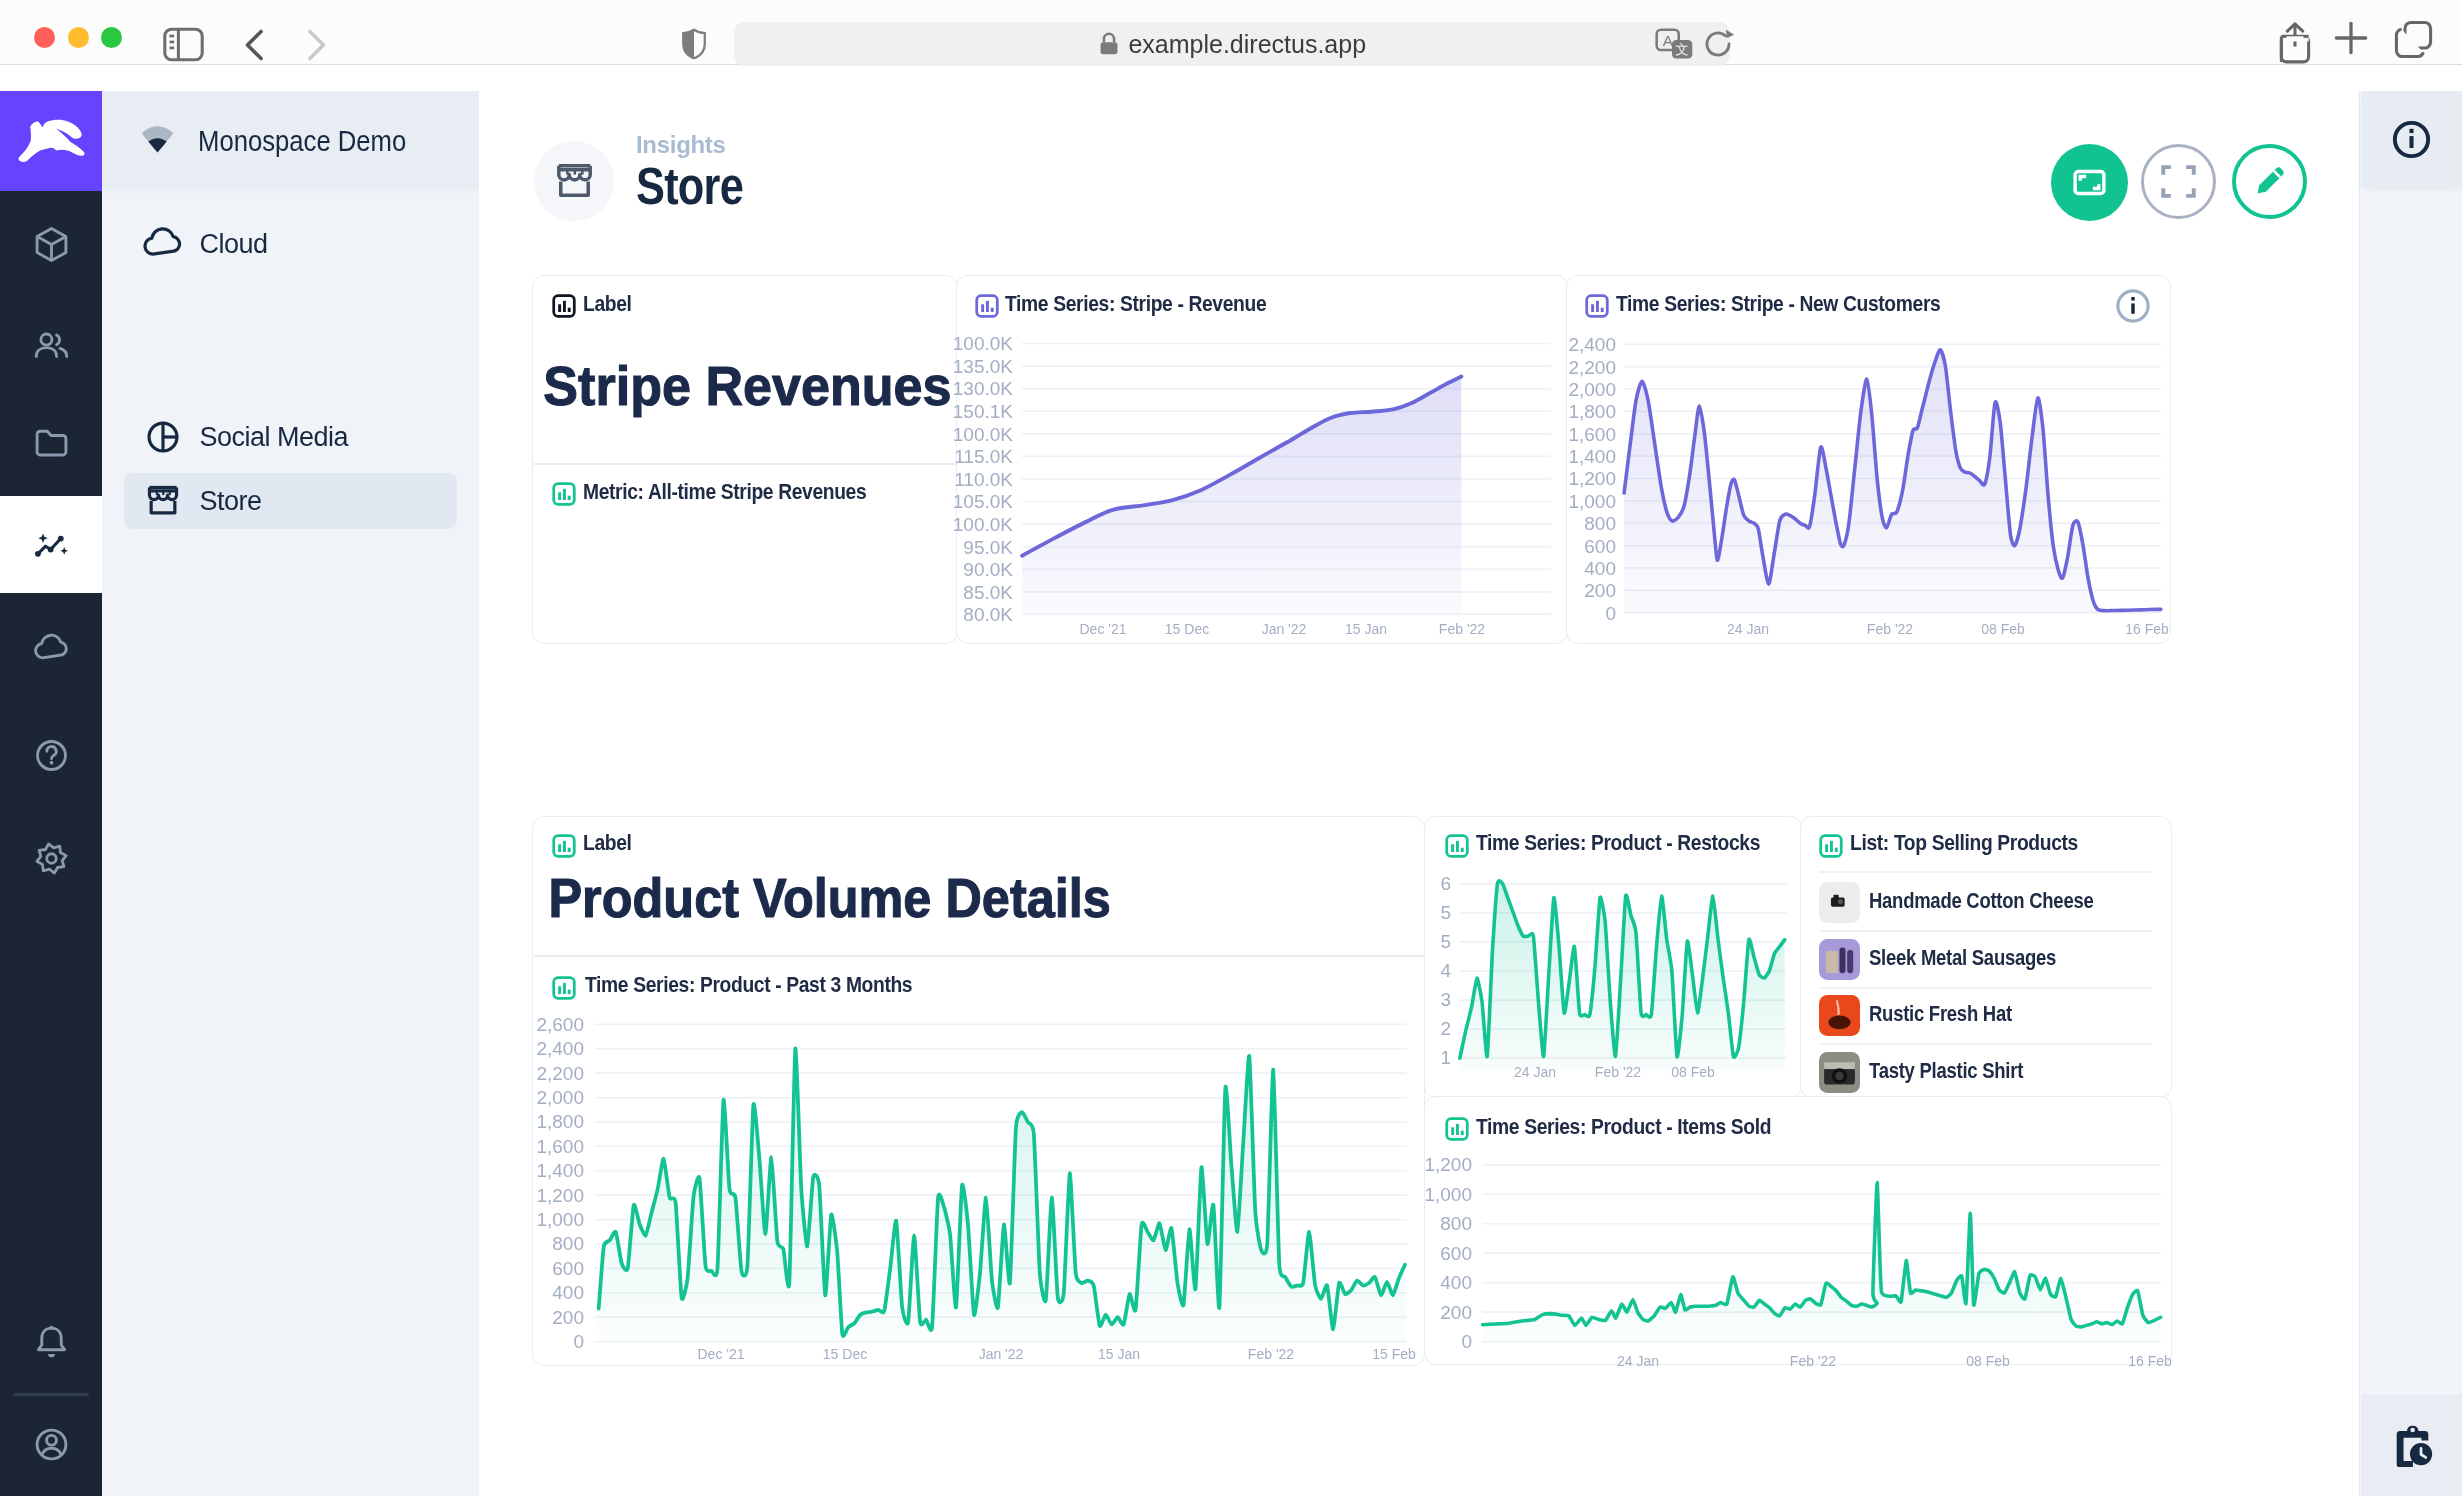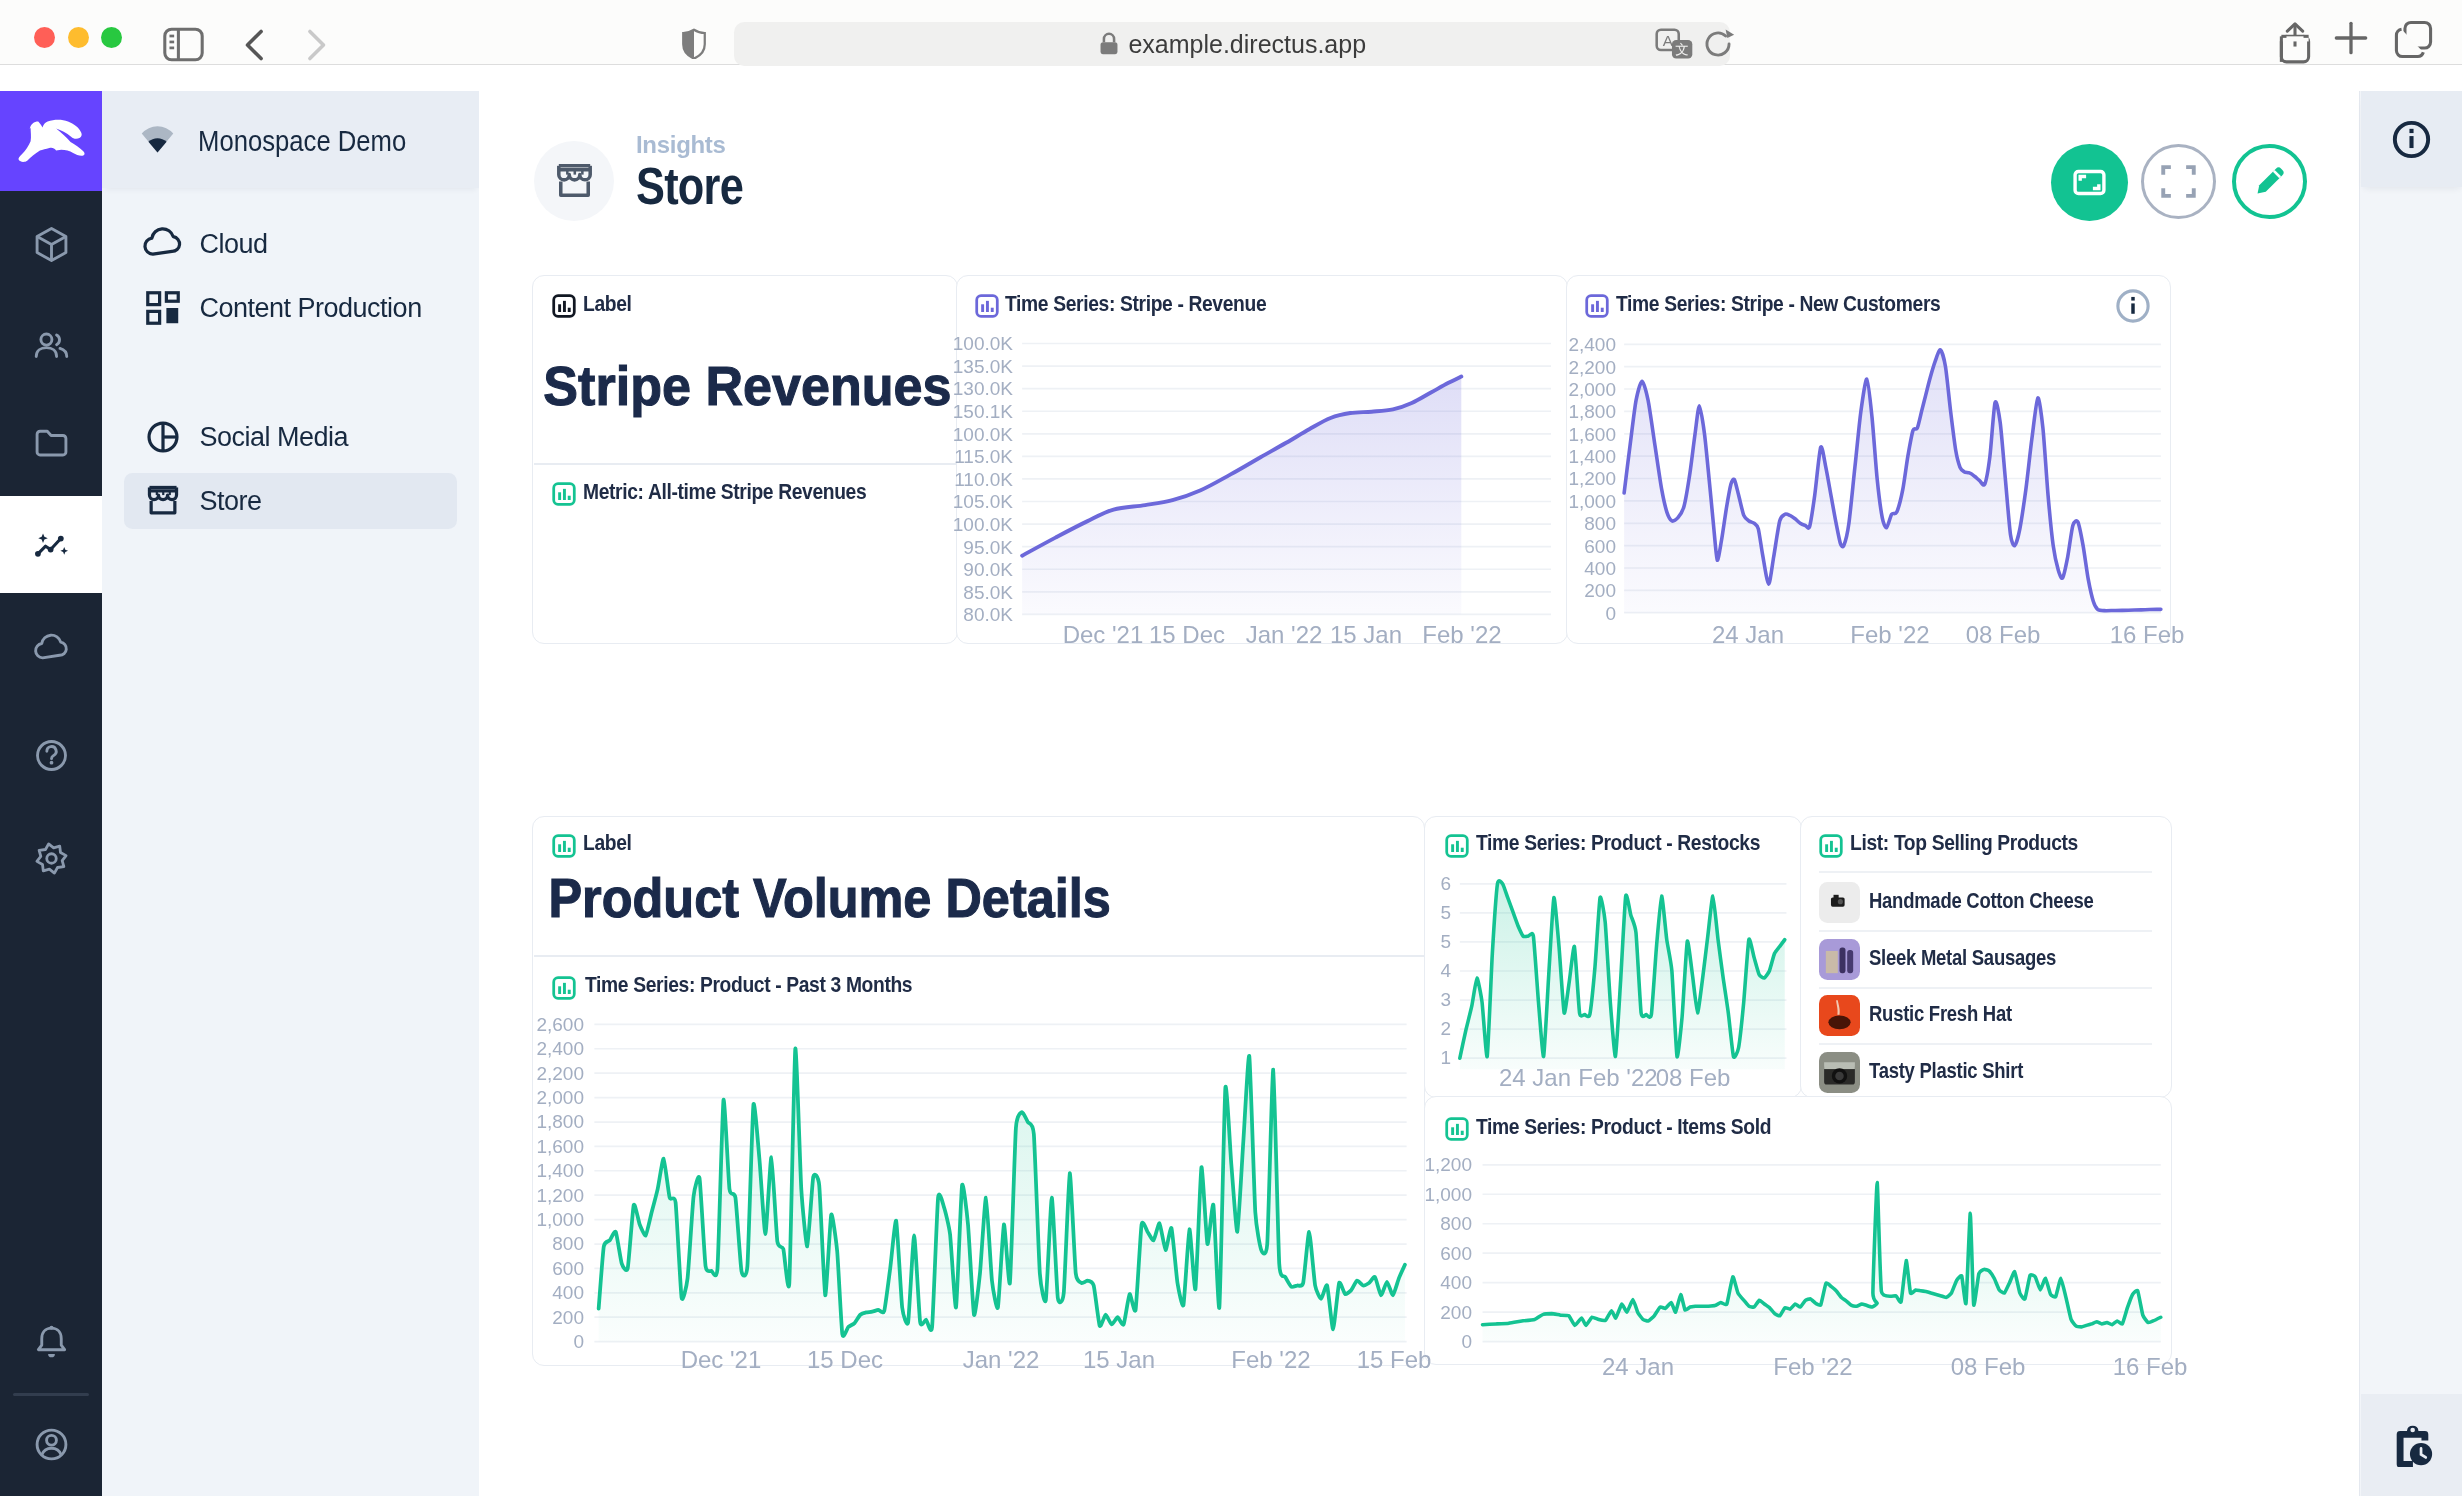--- a/index.html
+++ b/index.html
@@ -18,21 +18,21 @@
 .nav{position:absolute;left:102px;top:91px;width:377px;height:1405px;background:#f0f4f9}
 .navhead{position:absolute;left:102px;top:91px;width:377px;height:97px;background:#e8edf4;box-shadow:0 4.3px 6px -3.4px rgba(23,41,64,.07)}
 .navitem{position:absolute;left:102px;width:377px;height:64px;display:flex;align-items:center;color:#172940;font-size:27px;font-weight:500;letter-spacing:-0.5px}
 .navitem .nico{width:44px;margin-left:39px;margin-right:14.5px;display:flex;justify-content:center}
 .navactivebg{position:absolute;left:124px;top:473px;width:333px;height:56px;background:#e2e8f1;border-radius:8.5px}
 
 .main{position:absolute;left:479px;top:91px;width:1880px;height:1405px;background:#fff}
 .card{position:absolute;background:#fff;border:1.7px solid #e8ecf2;border-radius:12px}
 .ptitle{position:absolute;font-size:22px;font-weight:700;color:#202c46;white-space:nowrap;letter-spacing:-0.4px;line-height:1.4;transform:scaleX(0.875);transform-origin:left center}
 .axisy{position:absolute;font-size:19px;color:#a3aec2;text-align:right;white-space:nowrap;line-height:1.1}
-.axisx{position:absolute;font-size:24px;color:#a3aec2;text-align:center;white-space:nowrap;transform:translateX(-50%)}
+.axisx{position:absolute;font-size:14px;color:#a3aec2;text-align:center;white-space:nowrap;transform:translateX(-50%)}
 .bigtitle{position:absolute;white-space:nowrap;line-height:1}
 .bigtitle span{display:inline-block;font-weight:800;color:#1b2a4a;white-space:nowrap;-webkit-text-stroke:1.1px #1b2a4a}
 .hdr-crumb{position:absolute;left:636px;top:133px;font-size:24px;font-weight:600;color:#a9bbd3;line-height:1;letter-spacing:-0.3px}
 .hdr-title{position:absolute;left:636px;top:161px;font-size:51px;font-weight:700;color:#172940;line-height:1;letter-spacing:-0.9px;transform:scaleX(0.85);transform-origin:left center}
 .cbtn{position:absolute;border-radius:50%;display:flex;align-items:center;justify-content:center}
 .listrow{position:absolute;font-size:22px;font-weight:700;color:#202c46;white-space:nowrap;letter-spacing:-0.3px;transform:scaleX(0.84);transform-origin:left center}
 </style></head><body>
 <div id="page">
     <div class="chrome">
       <div class="tl" style="left:34px;background:#ff5f57"></div>
@@ -166,31 +166,20 @@
       </svg></div>
     <div class="abs" style="left:198px;top:125px;font-size:29px;font-weight:500;color:#172940;transform:scaleX(0.885);transform-origin:left center">Monospace Demo</div>
     <div class="navactivebg"></div>
     <div class="navitem" style="top:212px">
       <span class="nico">
         <svg width="44" height="44" viewBox="0 0 52 52">
           <path d="M14 38 a9.5 9.5 0 0 1 -1.2-18.9 a13 13 0 0 1 25.3-1.8 a8.8 8.8 0 0 1 -1.5 17.5 Z" fill="none" stroke="#172940" stroke-width="3.8" stroke-linejoin="round"></path>
         </svg>
       </span>
       <span>Cloud</span>
-    </div>
-    <div class="navitem" style="top:276px">
-      <span class="nico">
-        <svg width="44" height="44" viewBox="0 0 52 52">
-          <rect x="8" y="8" width="14" height="14" fill="none" stroke="#172940" stroke-width="3.8"></rect>
-          <rect x="30" y="8" width="14" height="10" fill="none" stroke="#172940" stroke-width="3.8"></rect>
-          <rect x="8" y="30" width="14" height="14" fill="none" stroke="#172940" stroke-width="3.8"></rect>
-          <rect x="30" y="26" width="14" height="18" fill="#172940"></rect>
-        </svg>
-      </span>
-      <span>Content Production</span>
     </div>
     <div class="navitem" style="top:405px">
       <span class="nico">
         <svg width="44" height="44" viewBox="0 0 52 52">
           <circle cx="26" cy="26" r="16.5" fill="none" stroke="#172940" stroke-width="3.8"></circle>
           <line x1="26" y1="9.5" x2="26" y2="42.5" stroke="#172940" stroke-width="3.8"></line>
           <line x1="26" y1="26" x2="42.5" y2="26" stroke="#172940" stroke-width="3.8"></line>
         </svg>
       </span>
       <span>Social Media</span>

